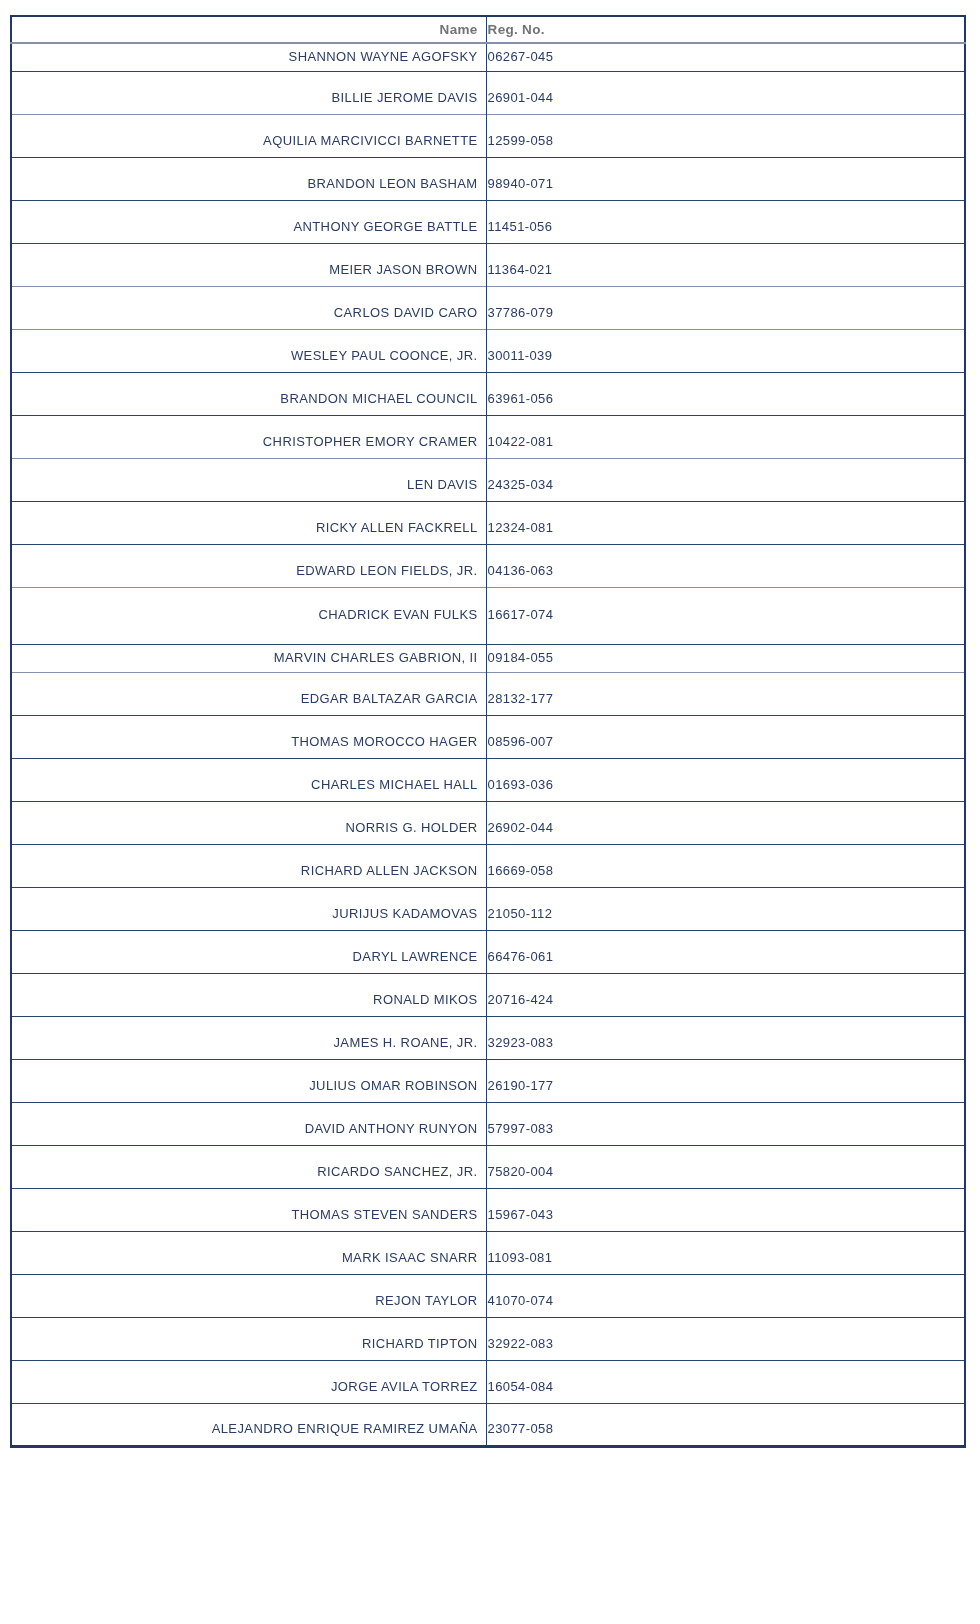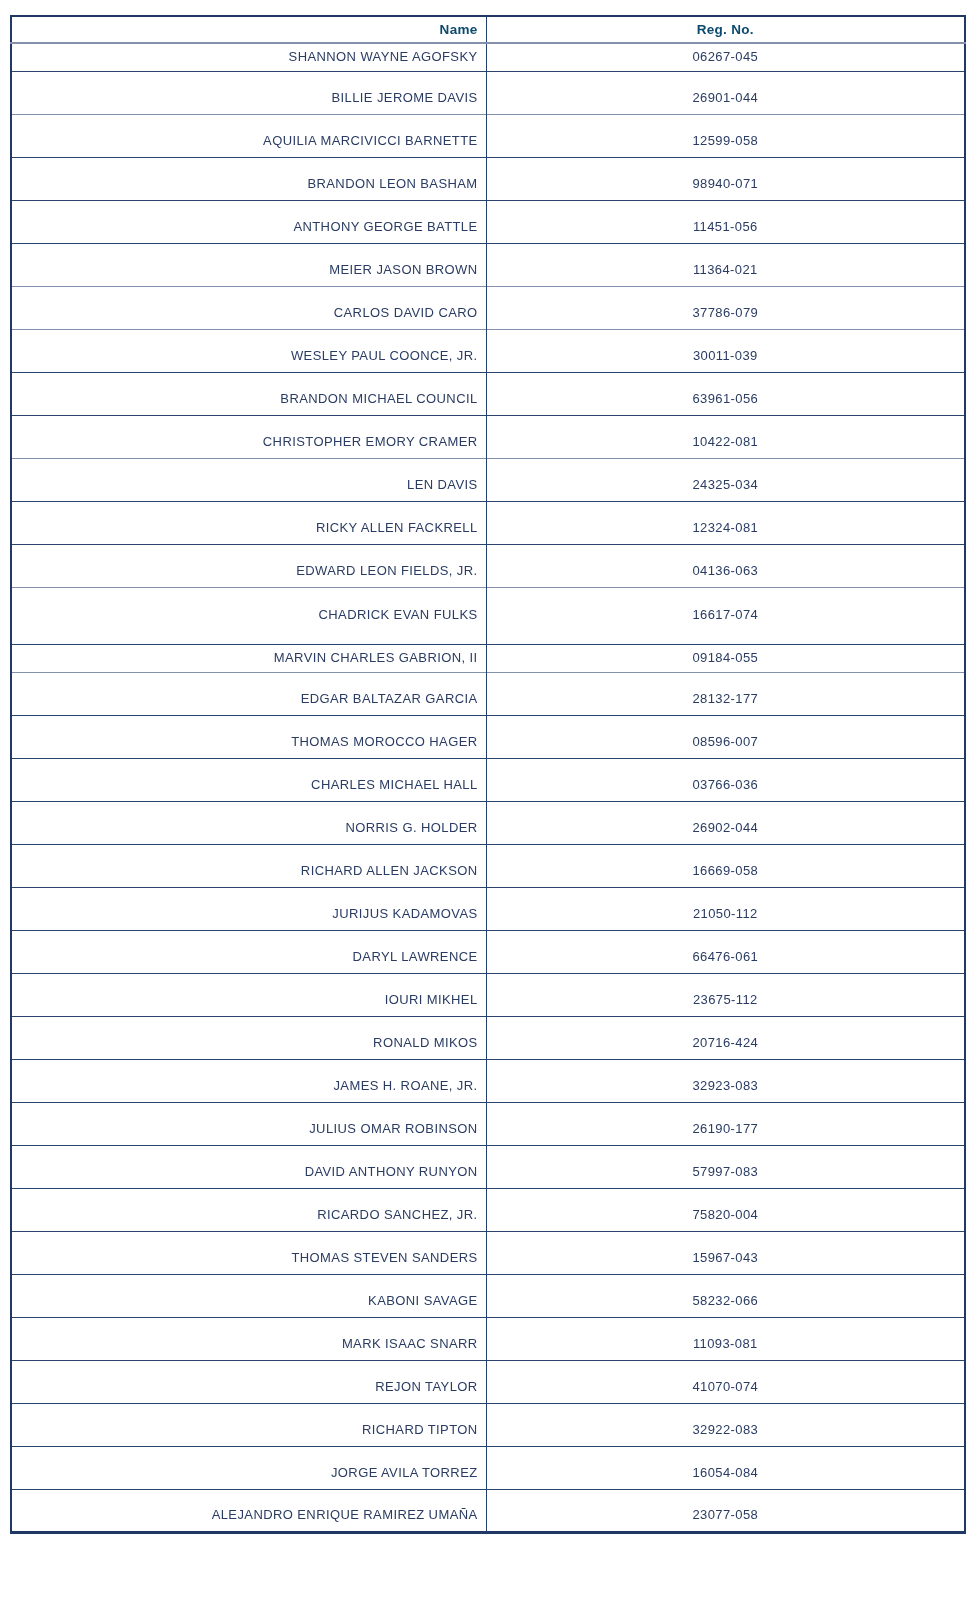--- a/index.html
+++ b/index.html
@@ -27,34 +27,34 @@
   col.c-name { width: 49.8%; }
   col.c-reg  { width: 50.2%; }
 
   th, td {
     margin: 0;
     overflow: hidden;
     white-space: nowrap;
   }
   td.col-reg, th.col-reg {
     border-left: 1px solid #24406e;
-    text-align: center;
+    text-align: left;
   }
   td.col-name, th.col-name {
     text-align: right;
     padding-right: 8px;
   }
 
   thead tr { height: 27px; }
   thead th {
     vertical-align: middle;
     font-weight: bold;
     font-size: 13.5px;
     letter-spacing: 0.3px;
-    color: #0c4a6e;
+    color: #737373;
   }
 
   tbody tr { height: 43px; }
   tbody td {
     vertical-align: bottom;
     padding-bottom: 8px;
     font-size: 13px;
     line-height: 16px;
     letter-spacing: 0.4px;
     border-top: 1px solid #2a4470;
@@ -165,43 +165,39 @@
         <tr>
           <td class="col-name">EDGAR BALTAZAR GARCIA</td>
           <td class="col-reg">28132-177</td>
         </tr>
         <tr>
           <td class="col-name">THOMAS MOROCCO HAGER</td>
           <td class="col-reg">08596-007</td>
         </tr>
         <tr>
           <td class="col-name">CHARLES MICHAEL HALL</td>
-          <td class="col-reg">03766-036</td>
+          <td class="col-reg">01693-036</td>
         </tr>
         <tr>
           <td class="col-name">NORRIS G. HOLDER</td>
           <td class="col-reg">26902-044</td>
         </tr>
         <tr>
           <td class="col-name">RICHARD ALLEN JACKSON</td>
           <td class="col-reg">16669-058</td>
         </tr>
         <tr>
           <td class="col-name">JURIJUS KADAMOVAS</td>
           <td class="col-reg">21050-112</td>
         </tr>
         <tr>
           <td class="col-name">DARYL LAWRENCE</td>
           <td class="col-reg">66476-061</td>
         </tr>
         <tr>
-          <td class="col-name">IOURI MIKHEL</td>
-          <td class="col-reg">23675-112</td>
-        </tr>
-        <tr>
           <td class="col-name">RONALD MIKOS</td>
           <td class="col-reg">20716-424</td>
         </tr>
         <tr>
           <td class="col-name">JAMES H. ROANE, JR.</td>
           <td class="col-reg">32923-083</td>
         </tr>
         <tr>
           <td class="col-name">JULIUS OMAR ROBINSON</td>
           <td class="col-reg">26190-177</td>
@@ -210,24 +206,20 @@
           <td class="col-name">DAVID ANTHONY RUNYON</td>
           <td class="col-reg">57997-083</td>
         </tr>
         <tr>
           <td class="col-name">RICARDO SANCHEZ, JR.</td>
           <td class="col-reg">75820-004</td>
         </tr>
         <tr>
           <td class="col-name">THOMAS STEVEN SANDERS</td>
           <td class="col-reg">15967-043</td>
-        </tr>
-        <tr>
-          <td class="col-name">KABONI SAVAGE</td>
-          <td class="col-reg">58232-066</td>
         </tr>
         <tr>
           <td class="col-name">MARK ISAAC SNARR</td>
           <td class="col-reg">11093-081</td>
         </tr>
         <tr>
           <td class="col-name">REJON TAYLOR</td>
           <td class="col-reg">41070-074</td>
         </tr>
         <tr>

